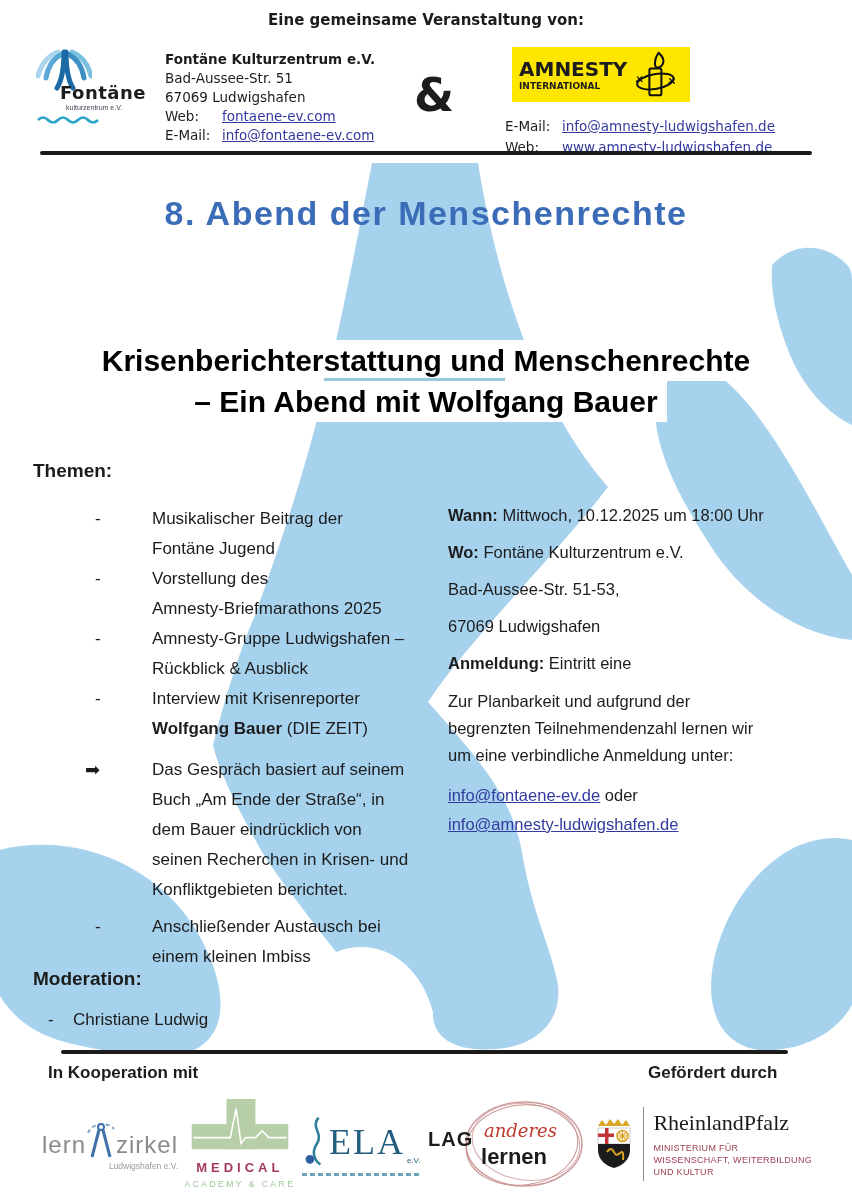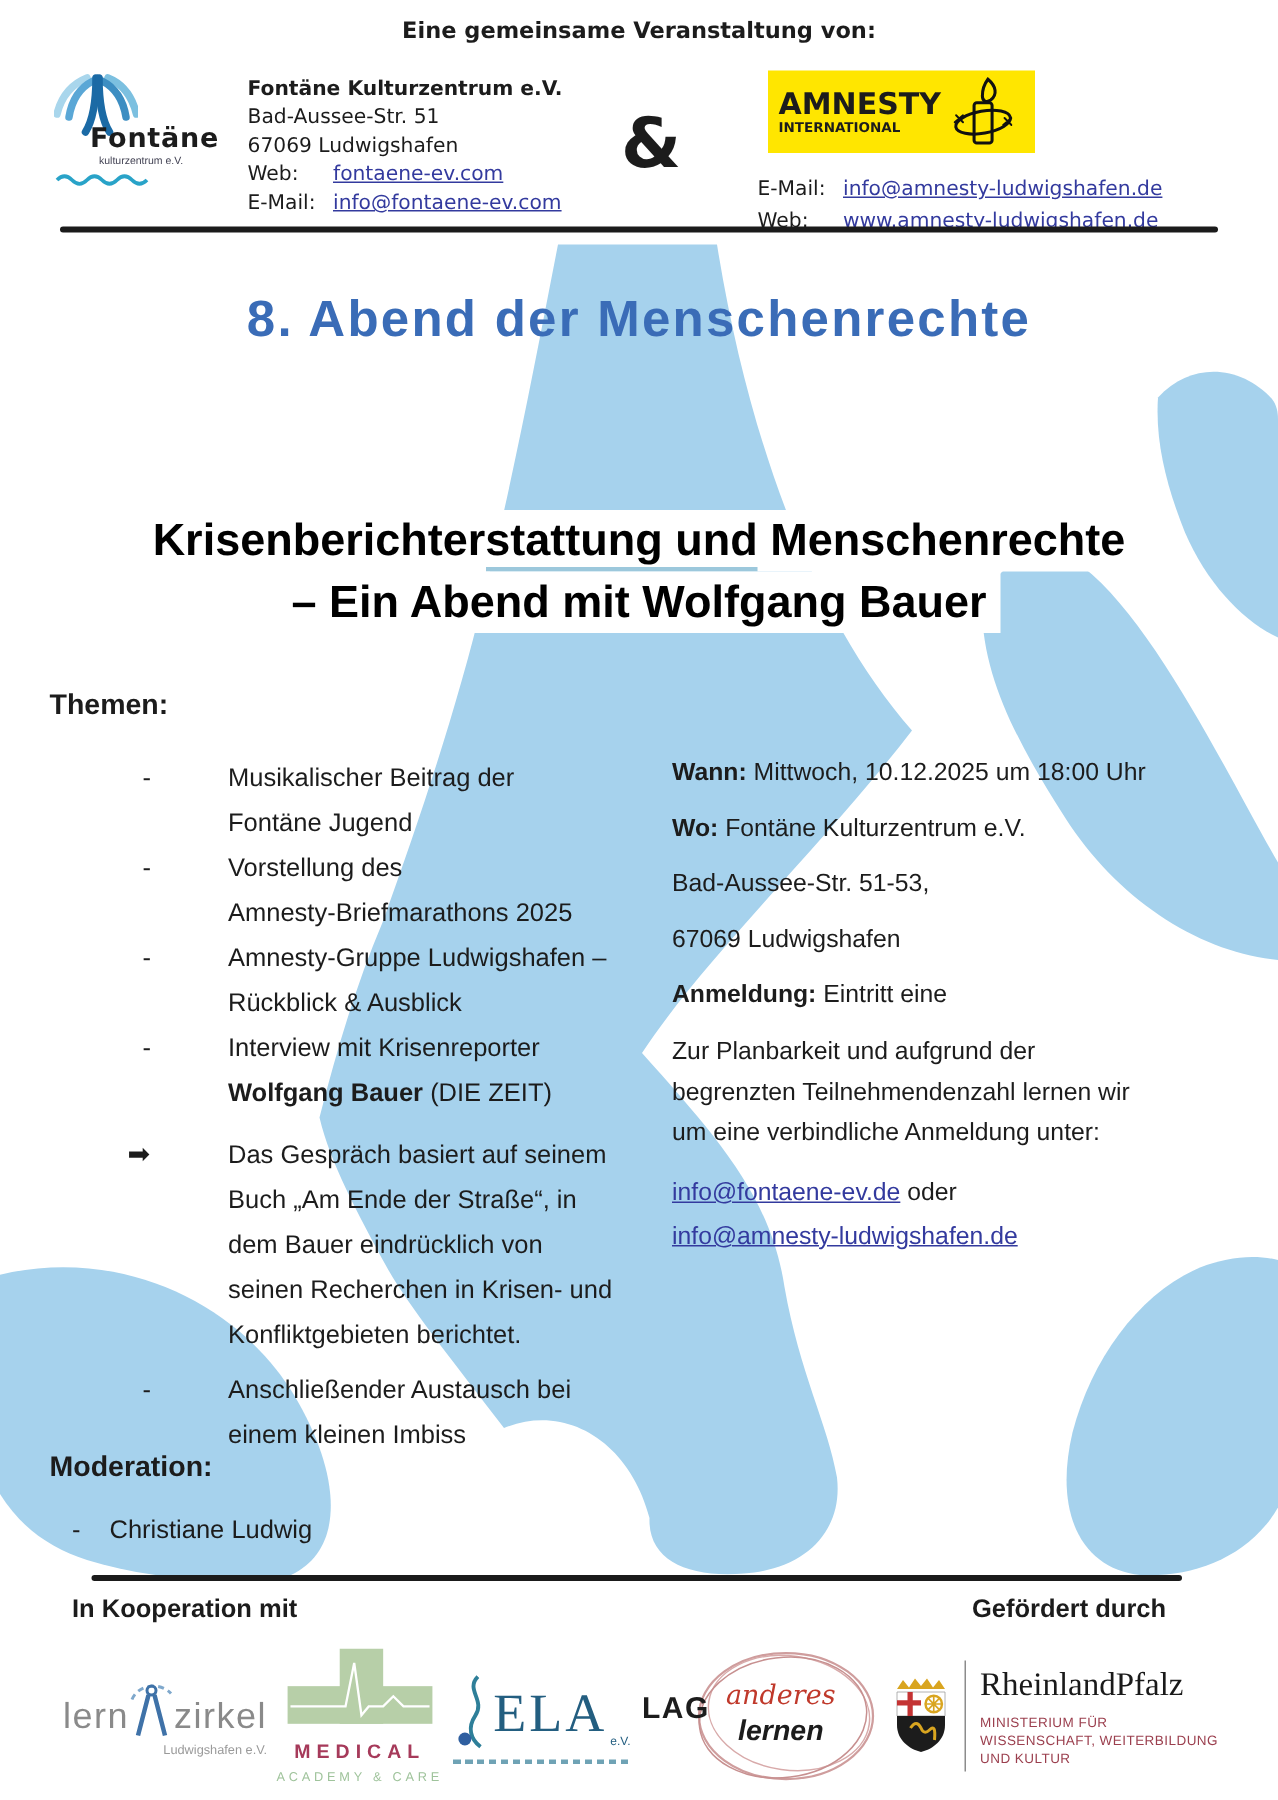--- a/index.html
+++ b/index.html
@@ -72,21 +72,21 @@
   .ela-row{display:flex;align-items:center;}
   .ela-name{font-family:"Liberation Serif",serif;font-size:36px;color:#235E80;letter-spacing:2px;}
   .ela-ev{font-size:8px;color:#235E80;align-self:flex-end;margin:0 0 6px 2px;}
   .ela-micro{width:120px;height:3px;margin-top:2px;
              background:repeating-linear-gradient(90deg,#6fa3b5 0 5px,#ffffff00 5px 8px);}
   .lag{position:relative;width:160px;height:96px;}
   .lag-svg{position:absolute;left:34px;top:2px;}
   .lag-w1{position:absolute;left:0;top:32px;font-size:20px;font-weight:bold;letter-spacing:1px;}
   .lag-w2{position:absolute;left:56px;top:24px;font-family:"DejaVu Serif",serif;font-style:italic;
           font-size:18px;color:#C0392B;}
-  .lag-w3{position:absolute;left:64px;top:48px;font-size:19px;font-weight:bold;font-style:italic;}
+  .lag-w3{position:absolute;left:53px;top:48px;font-size:22px;font-weight:bold;}
   .rlp{display:flex;align-items:center;gap:9px;}
   .rlp-div{width:1px;height:74px;background:#8c8c8c;}
   .rlp-name{font-family:"Liberation Serif",serif;font-size:22px;color:#1a1a1a;}
   .rlp-min{font-size:9px;color:#9B3F4E;line-height:12px;letter-spacing:.3px;margin-top:6px;}
 </style>
 </head>
 <body>
 
 <div class="page">
 

